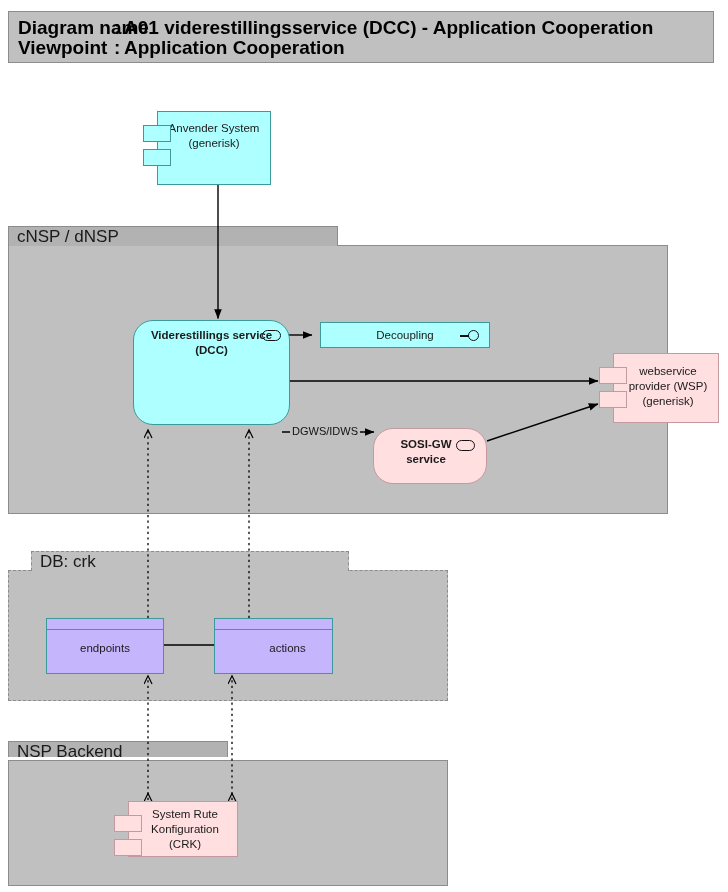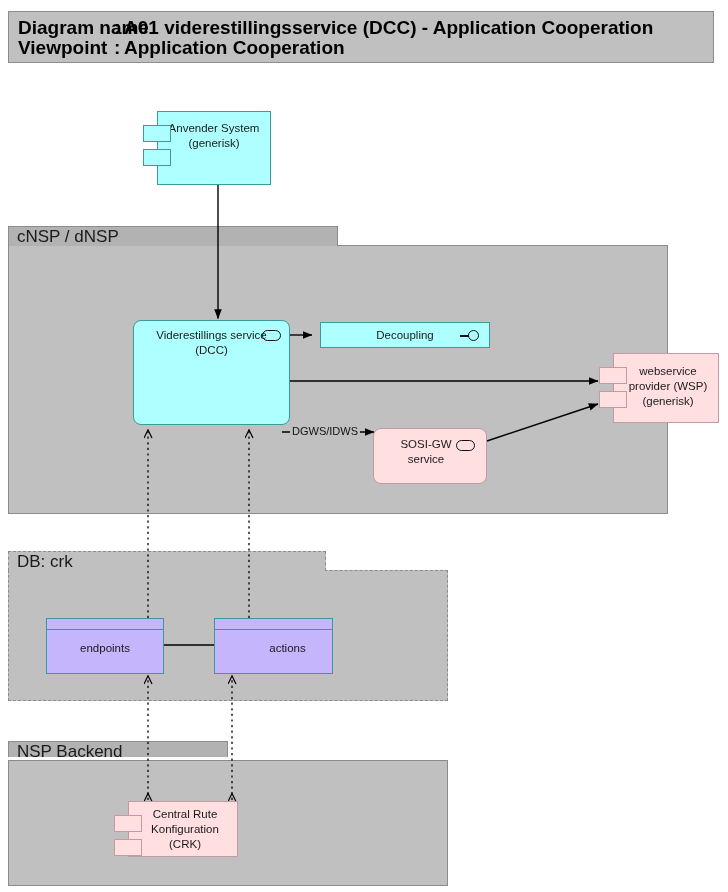--- a/index.html
+++ b/index.html
@@ -104,21 +104,22 @@
   }
   .component .tab.t1 { top: 14px; }
   .component .tab.t2 { top: 38px; }
 
   .cyan .body, .cyan .tab { background: #aeffff; border: 1px solid #3c9a9a; }
   .pink .body, .pink .tab { background: #ffdfdf; border: 1px solid #c49aa2; }
 
   
   .service {
     box-sizing: border-box;
-    border-radius: 8px;
+    border-radius: 20px;
+    font-weight: bold;
   }
   .service.cyan { background: #aeffff; border: 1px solid #3c9a9a; }
   .service.pink { background: #ffdfdf; border: 1px solid #c49aa2; }
   .svc-icon {
     position: absolute;
     width: 19px;
     height: 11px;
     border-radius: 6px;
     box-sizing: border-box;
     background: transparent;
@@ -190,21 +191,21 @@
     <div class="title-row"><span class="lbl">Viewpoint</span><span class="sep">:</span><span>Application Cooperation</span></div>
   </div>
 
   <div class="group" style="left:8px; top:226px; width:660px; height:288px;">
     <div class="g-body" style="top:19px; width:660px; height:269px;"></div>
     <div class="g-tab" style="width:330px; height:20px;"><span>cNSP / dNSP</span></div>
   </div>
 
   <div class="group dashed" style="left:8px; top:551px; width:440px; height:150px;">
     <div class="g-body" style="top:19px; width:440px; height:131px;"></div>
-    <div class="g-tab" style="width:318px; height:20px;"><span>DB: crk</span></div>
+    <div class="g-tab" style="width:318px; height:20px;margin-left:23px;"><span>DB: crk</span></div>
   </div>
 
   <div class="group" style="left:8px; top:741px; width:440px; height:145px;">
     <div class="g-body" style="top:19px; width:440px; height:126px;"></div>
     <div class="g-tab" style="width:220px; height:16px;"><span>NSP Backend</span></div>
   </div>
 
   <svg class="wires" viewBox="0 0 728 892">
     <defs>
       <marker id="arrow-filled" markerWidth="11" markerHeight="11" refX="9.2" refY="4" orient="auto" markerUnits="userSpaceOnUse">
@@ -283,20 +284,20 @@
 
   <div class="node dataobj cyan" style="left:214px; top:618px; width:119px; height:56px;">
     <div class="band"></div>
     <div class="node-label" style="top:22px;margin-left:28px;">actions</div>
   </div>
 
   <div class="node component pink" style="left:114px; top:801px; width:124px; height:56px;">
     <div class="body"></div>
     <div class="tab t1"></div>
     <div class="tab t2"></div>
-    <div class="node-label" style="left:18px; top:6px;">Central Rute
+    <div class="node-label" style="left:18px; top:6px;">System Rute
 Konfiguration
 (CRK)</div>
   </div>
 
   <div class="edge-label" style="left:290px; top:425px;">DGWS/IDWS</div>
 
 </div>
 
 </body></html>

